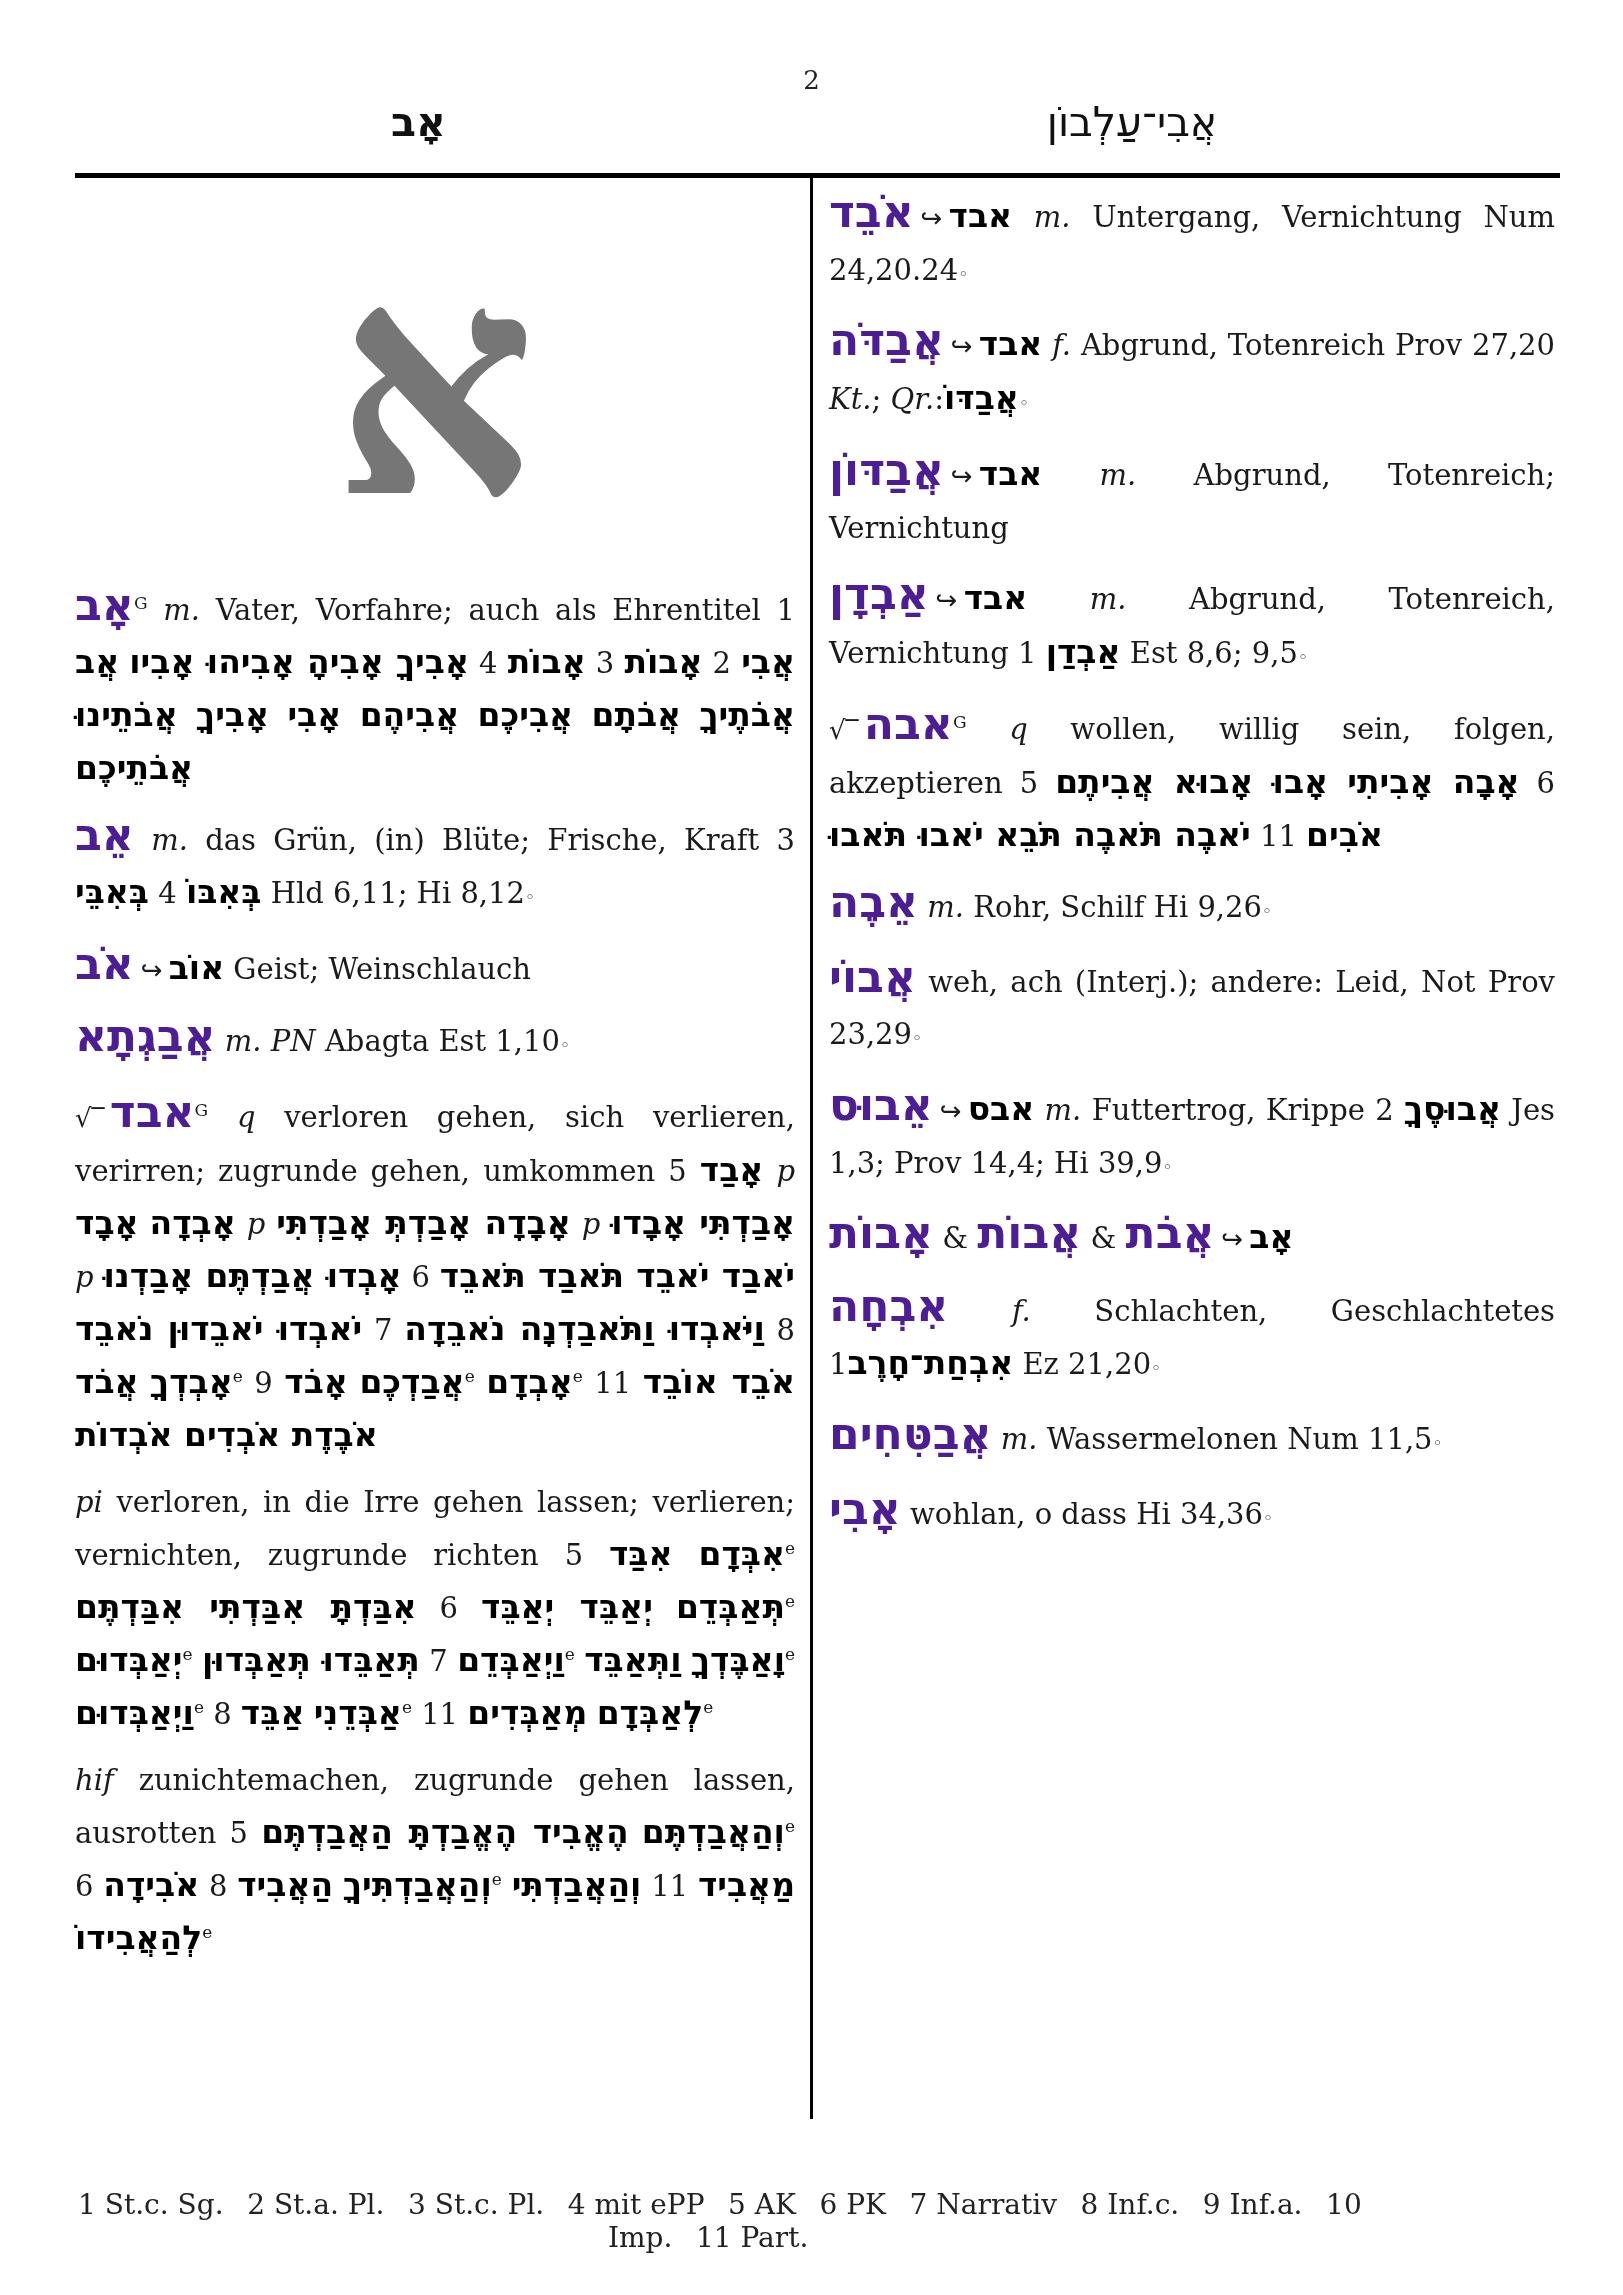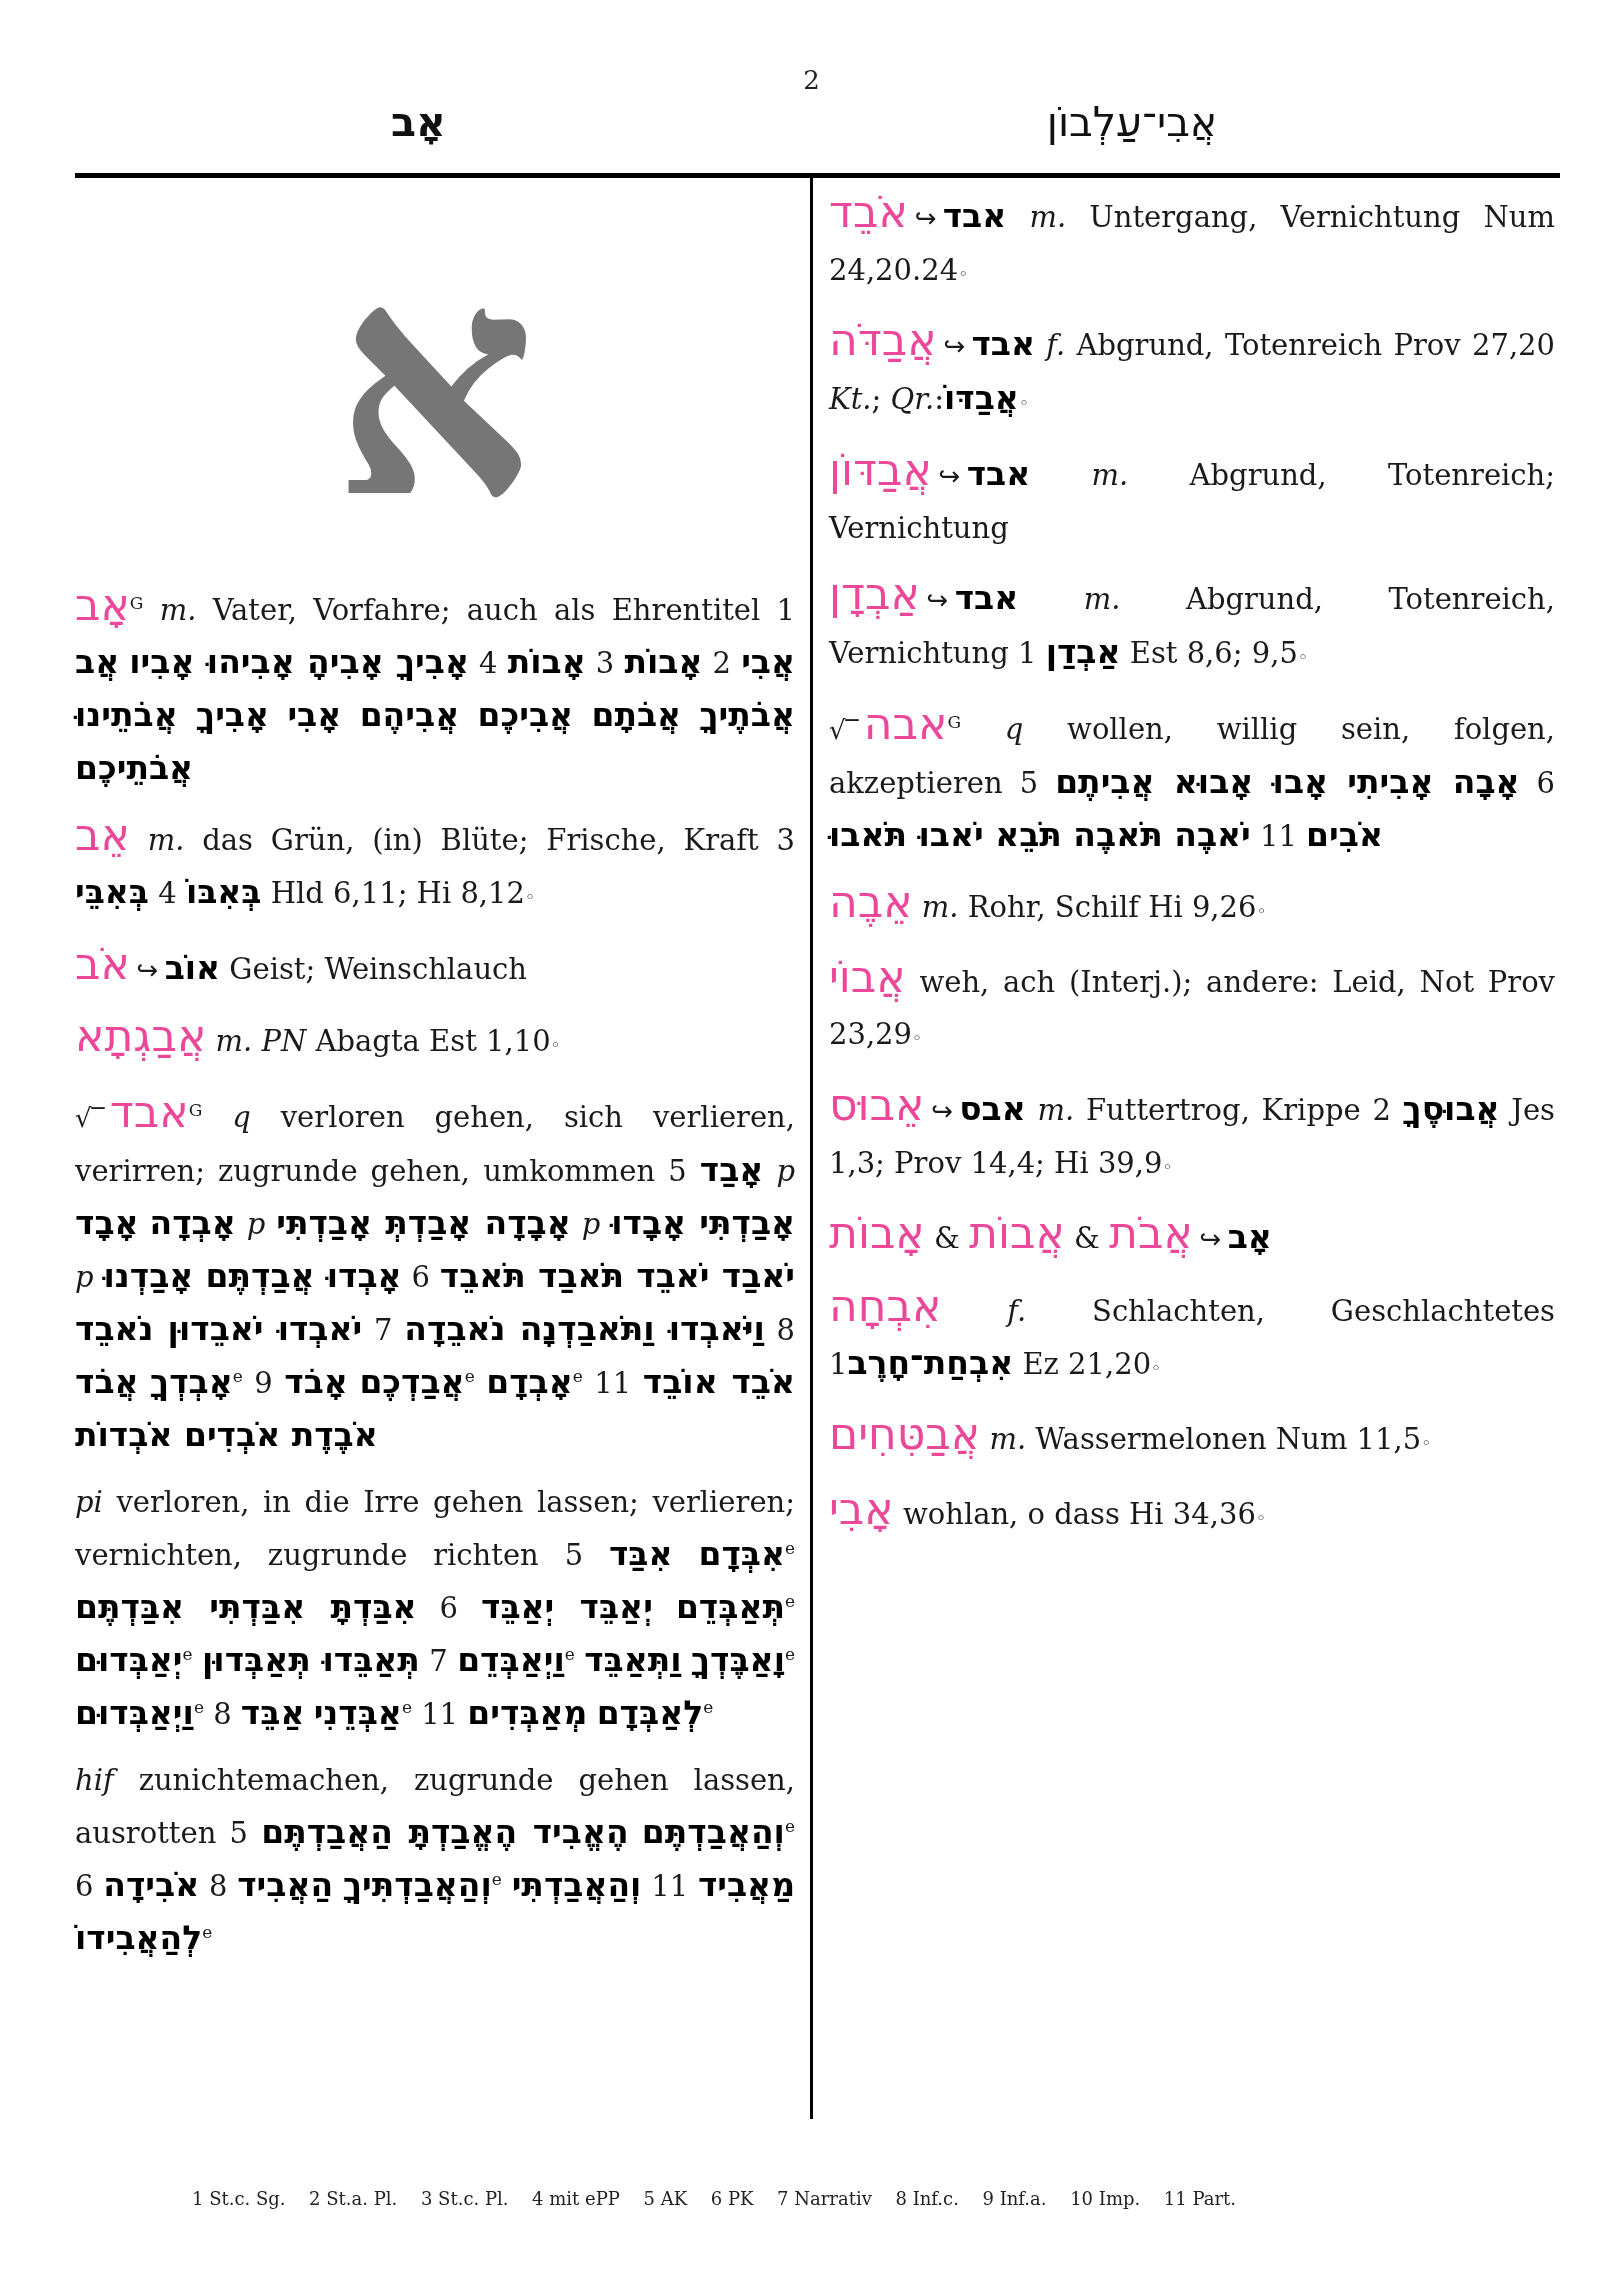--- a/index.html
+++ b/index.html
@@ -12,30 +12,30 @@
   .running-head.left { left: 353px; width: 131px; text-align: center; }
   .running-head.right { left: 1001px; width: 262px; text-align: center; font-weight: normal; }
   .top-rule { position: absolute; top: 173px; left: 75px; width: 1485px; height: 4.6px; background: #000; }
   .col-divider { position: absolute; top: 175px; left: 810px; width: 3.3px; height: 1944px; background: #000; }
   .column { position: absolute; top: 186px; font-size: 29px; line-height: 52px; }
   .column.left { left: 75px; width: 720px; }
   .column.right { left: 829px; width: 726px; }
   .big-letter { height: 393px; display: flex; align-items: center; justify-content: center; }
   .big-letter span { font-family: "DejaVu Serif", serif; font-weight: bold; font-size: 314px; color: #767676; line-height: 1; }
   .entry { margin-bottom: 14.4px; text-align: justify; }
-  .hw { font-family: "DejaVu Sans", sans-serif; font-weight: normal; font-size: 44px; color: #ec4899; direction: rtl; unicode-bidi: isolate; }
+  .hw { font-family: "DejaVu Sans", sans-serif; font-weight: bold; font-size: 44px; color: #4c1d95; direction: rtl; unicode-bidi: isolate; }
   .hb { font-family: "DejaVu Sans", sans-serif; font-weight: bold; font-size: 33px; color: #000; direction: rtl; unicode-bidi: isolate; }
   .sup { font-size: 17px; vertical-align: super; line-height: 0; }
   .it { font-style: italic; }
   .deg { font-size: 17px; vertical-align: baseline; }
   .arrow { font-family: "DejaVu Sans", sans-serif; font-size: 26px; margin: 0 6.5px; }
   .root-mark { font-family: "DejaVu Sans", sans-serif; font-size: 26px; margin-right: 5.2px; }
   .info-icon { display: inline-block; width: 25px; height: 25px; border: 2px solid #222; border-radius: 50%;
                font-size: 18.3px; line-height: 23.6px; text-align: center; font-weight: bold; margin-right: 7.9px; vertical-align: middle; box-sizing: border-box; }
-  .footer { position: absolute; top: 2188px; left: 0; width: 1428px; text-align: center; font-size: 18px; color: #222; }
+  .footer { position: absolute; top: 2188px; left: 0; width: 1428px; text-align: center; font-size: 28px; color: #222; }
   .footer span { margin: 0 11.8px; }
 </style>
 </head>
 <body>
 
 <div class="page-number">2</div>
 <div class="running-head left">אָב</div>
 <div class="running-head right">אֲבִי־עַלְבוֹן</div>
 <div class="top-rule"></div>
 <div class="col-divider"></div>

